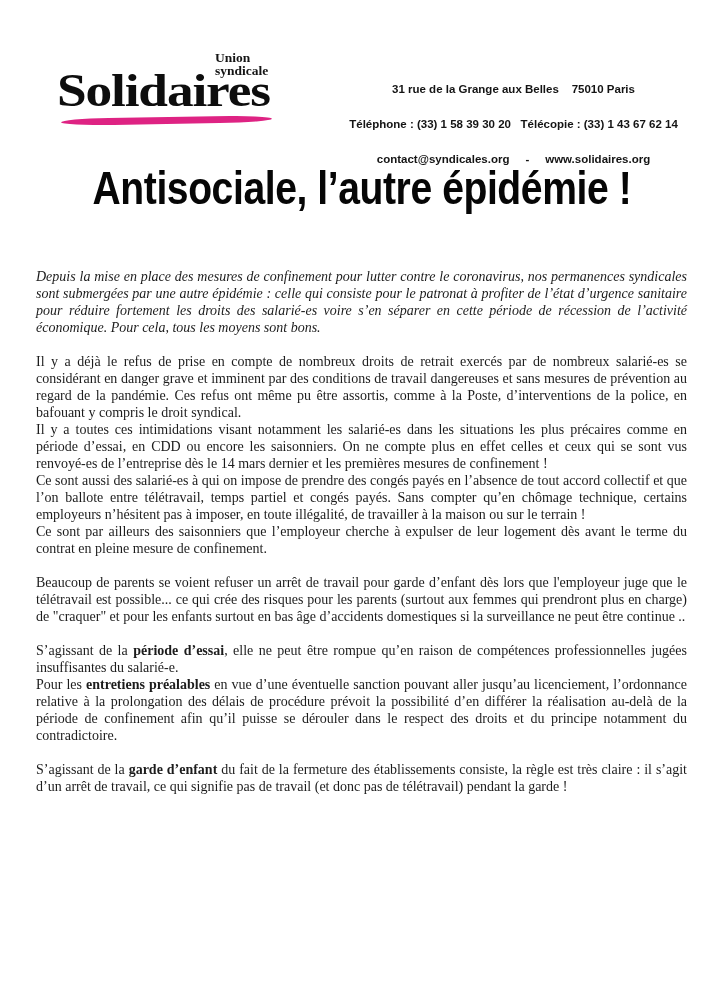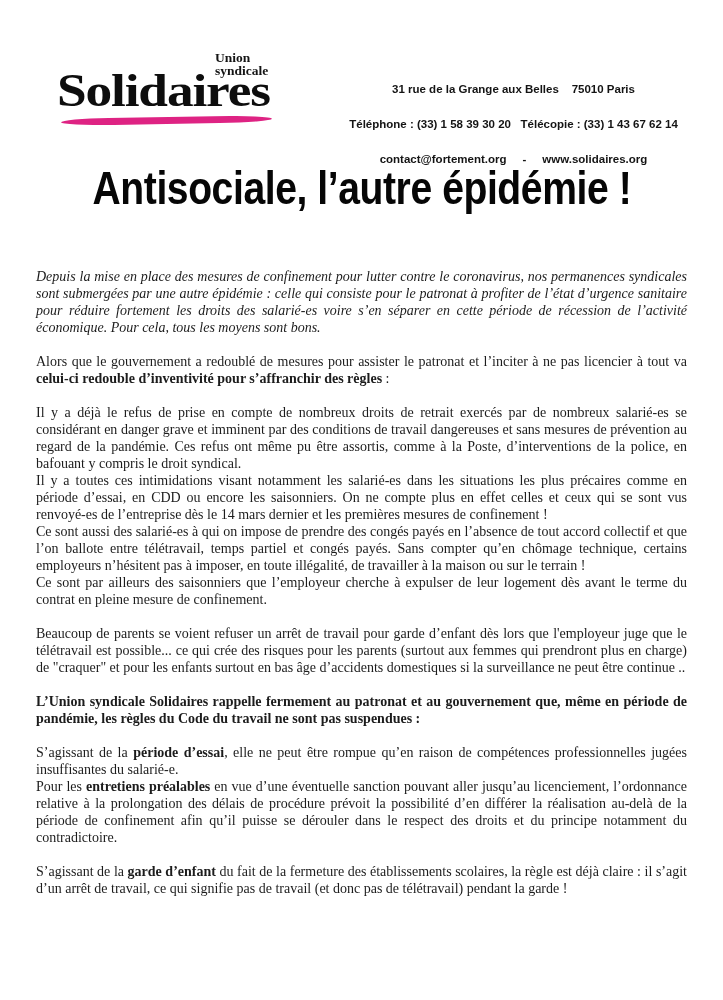--- a/index.html
+++ b/index.html
@@ -46,46 +46,44 @@
       <div class="logo-union">
         <div>Union</div>
         <div>syndicale</div>
       </div>
       <div class="logo-name">Solidaires</div>
       <div class="logo-stroke" style="background-color: rgb(222, 35, 131);"></div>
     </div>
     <div class="contact">
       <div>31 rue de la Grange aux Belles    75010 Paris</div>
       <div>Téléphone : (33) 1 58 39 30 20   Télécopie : (33) 1 43 67 62 14</div>
-      <div>contact@fortement.org     -     www.solidaires.org</div>
+      <div>contact@syndicales.org     -     www.solidaires.org</div>
     </div>
   </div>
 
   <div class="title-row">
     <div class="title">Antisociale, l’autre épidémie !</div>
   </div>
 
   <div class="content">
 
     <p class="intro">Depuis la mise en place des mesures de confinement pour lutter contre le coronavirus, nos permanences syndicales sont submergées par une autre épidémie : celle qui consiste pour le patronat à profiter de l’état d’urgence sanitaire pour réduire fortement les droits des salarié-es voire s’en séparer en cette période de récession de l’activité économique. Pour cela, tous les moyens sont bons.</p>
 
-    <p><span>Alors que le gouvernement a redoublé de mesures pour assister le patronat et l’inciter à ne pas licencier à tout va </span><b>celui-ci redouble d’inventivité pour s’affranchir des règles</b><span> :</span></p>
 
     <div class="group">
       <p class="m0">Il y a déjà le refus de prise en compte de nombreux droits de retrait exercés par de nombreux salarié-es se considérant en danger grave et imminent par des conditions de travail dangereuses et sans mesures de prévention au regard de la pandémie. Ces refus ont même pu être assortis, comme à la Poste, d’interventions de la police, en bafouant y compris le droit syndical.</p>
       <p class="m0">Il y a toutes ces intimidations visant notamment les salarié-es dans les situations les plus précaires comme en période d’essai, en CDD ou encore les saisonniers. On ne compte plus en effet celles et ceux qui se sont vus renvoyé-es de l’entreprise dès le 14 mars dernier et les premières mesures de confinement !</p>
       <p class="m0">Ce sont aussi des salarié-es à qui on impose de prendre des congés payés en l’absence de tout accord collectif et que l’on ballote entre télétravail, temps partiel et congés payés. Sans compter qu’en chômage technique, certains employeurs n’hésitent pas à imposer, en toute illégalité, de travailler à la maison ou sur le terrain !</p>
       <p class="m0">Ce sont par ailleurs des saisonniers que l’employeur cherche à expulser de leur logement dès avant le terme du contrat en pleine mesure de confinement.</p>
     </div>
 
     <p>Beaucoup de parents se voient refuser un arrêt de travail pour garde d’enfant dès lors que l'employeur juge que le télétravail est possible... ce qui crée des risques pour les parents (surtout aux femmes qui prendront plus en charge) de "craquer" et pour les enfants surtout en bas âge d’accidents domestiques si la surveillance ne peut être continue ..</p>
 
-    <p class="bold">L’Union syndicale Solidaires rappelle fermement au patronat et au gouvernement que, même en période de pandémie, les règles du Code du travail ne sont pas suspendues :</p>
 
     <div class="group">
       <p class="m0"><span>S’agissant de la </span><b>période d’essai</b><span>, elle ne peut être rompue qu’en raison de compétences professionnelles jugées insuffisantes du salarié-e.</span></p>
       <p class="m0"><span>Pour les </span><b>entretiens préalables</b><span> en vue d’une éventuelle sanction pouvant aller jusqu’au licenciement, l’ordonnance relative à la prolongation des délais de procédure prévoit la possibilité d’en différer la réalisation au-delà de la période de confinement afin qu’il puisse se dérouler dans le respect des droits et du principe notamment du contradictoire.</span></p>
     </div>
 
-    <p class="last"><span>S’agissant de la </span><b>garde d’enfant</b><span> du fait de la fermeture des établissements scolaires, la règle est déjà claire : il s’agit d’un arrêt de travail, ce qui signifie pas de travail (et donc pas de télétravail) pendant la garde !</span></p>
+    <p class="last"><span>S’agissant de la </span><b>garde d’enfant</b><span> du fait de la fermeture des établissements consiste, la règle est très claire : il s’agit d’un arrêt de travail, ce qui signifie pas de travail (et donc pas de télétravail) pendant la garde !</span></p>
 
   </div>
 </div>
 
 </body></html>

